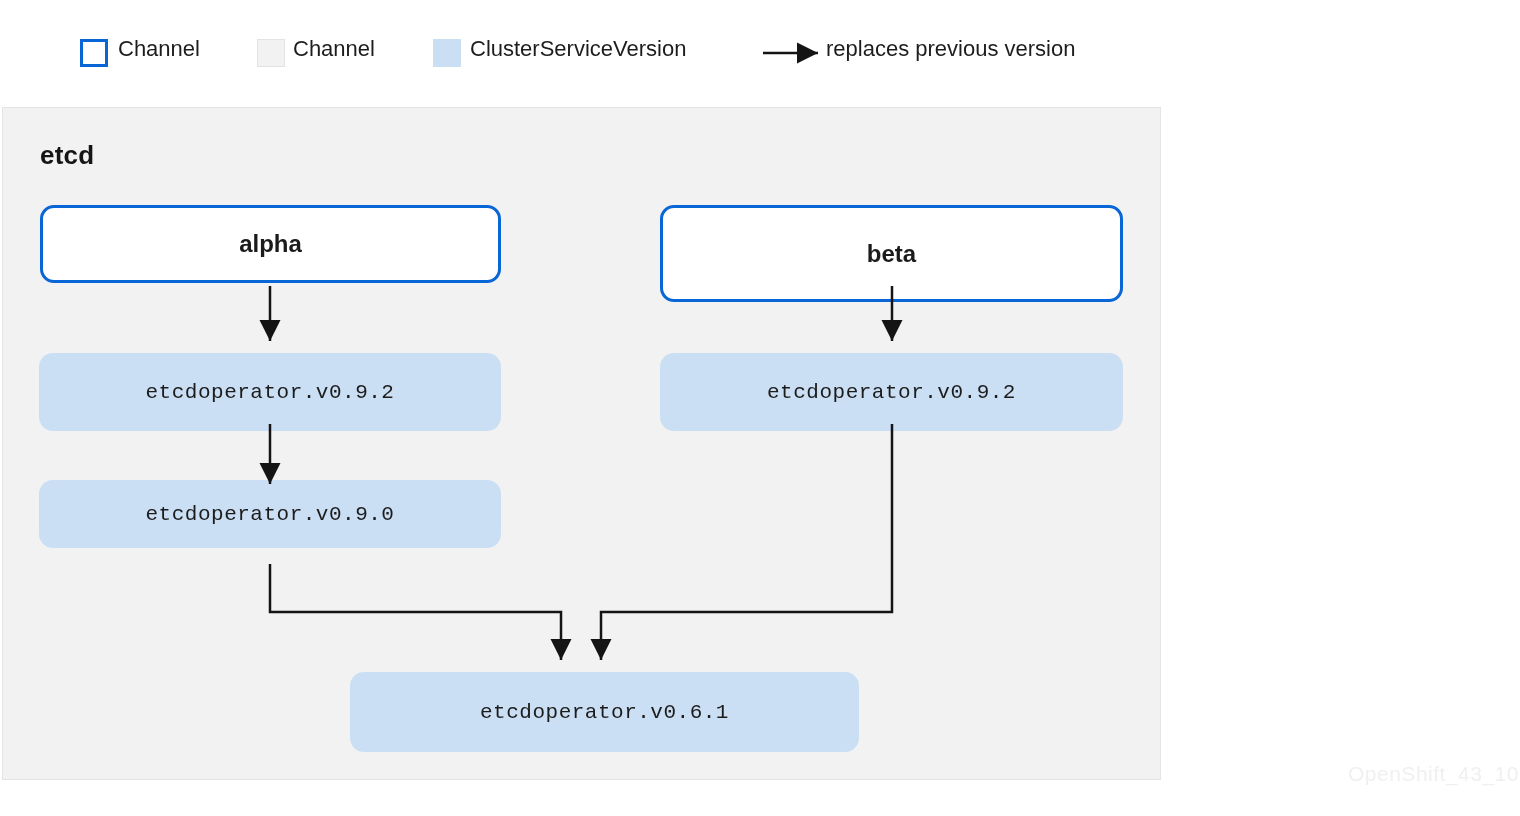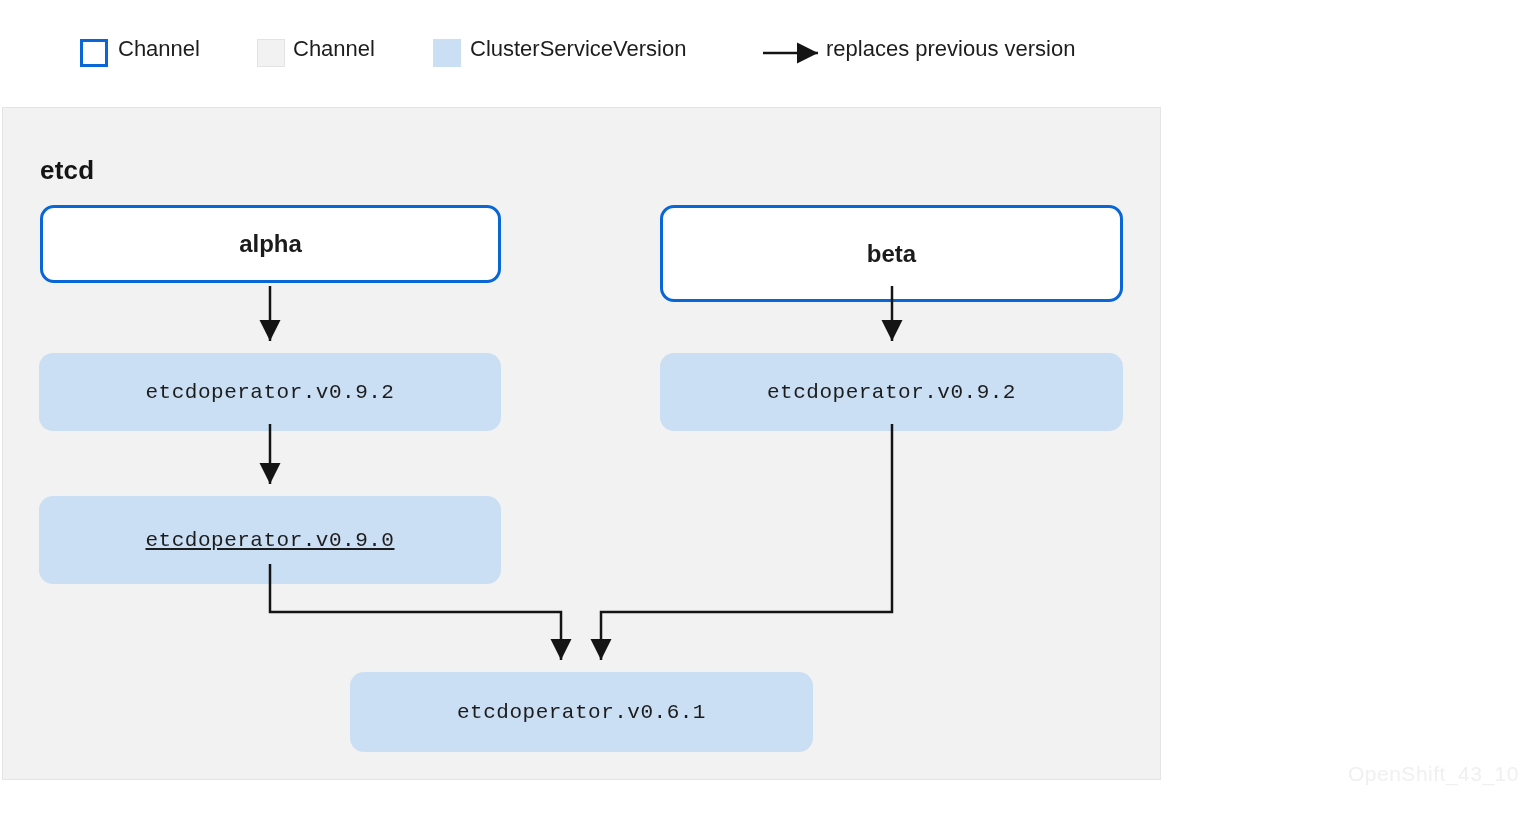--- a/index.html
+++ b/index.html
@@ -56,21 +56,20 @@
     box-sizing: content-box;
   }
   .panel-title {
     position: absolute;
     left: 40px;
     top: 140px;
     font-size: 26px;
     font-weight: bold;
     letter-spacing: 0.2px;
     color: #151515;
-    margin-top: 15px;
   }
 
   
   .node {
     position: absolute;
     display: flex;
     align-items: center;
     justify-content: center;
     box-sizing: border-box;
     text-align: center;
@@ -88,22 +87,22 @@
     font-family: "Liberation Mono", monospace;
     font-size: 21px;
     letter-spacing: 0.5px;
     color: #1c1c1c;
     margin-top: 9px;
   }
   .n-alpha { left: 40px;  top: 205px; width: 461px; height: 78px; }
   .n-beta  { left: 660px; top: 205px; width: 463px; height: 97px; }
   .n-a092  { left: 39px;  top: 344px; width: 462px; height: 78px; }
   .n-b092  { left: 660px; top: 344px; width: 463px; height: 78px; }
-  .n-a090  { left: 39px;  top: 487px; width: 462px; height: 88px; text-decoration: underline; }
-  .n-v061  { left: 350px; top: 663px; width: 463px; height: 80px; }
+  .n-a090  { left: 39px;  top: 471px; width: 462px; height: 68px; }
+  .n-v061  { left: 350px; top: 663px; width: 509px; height: 80px; }
 
   
   .overlay {
     position: absolute;
     left: 0; top: 0;
     width: 1520px;
     height: 816px;
     pointer-events: none;
   }
 

